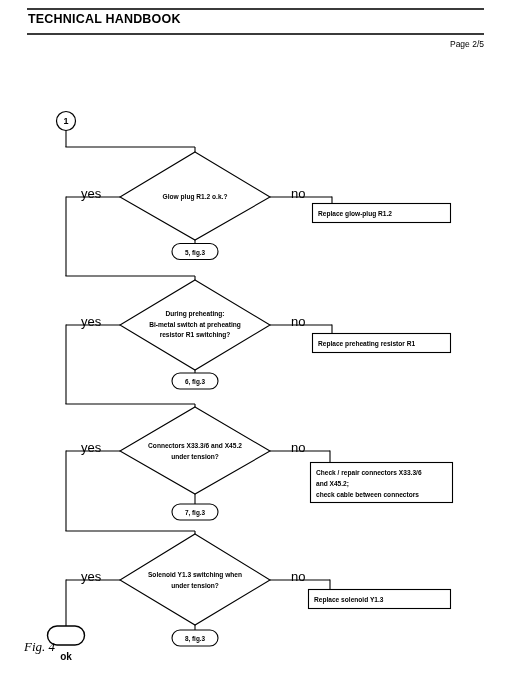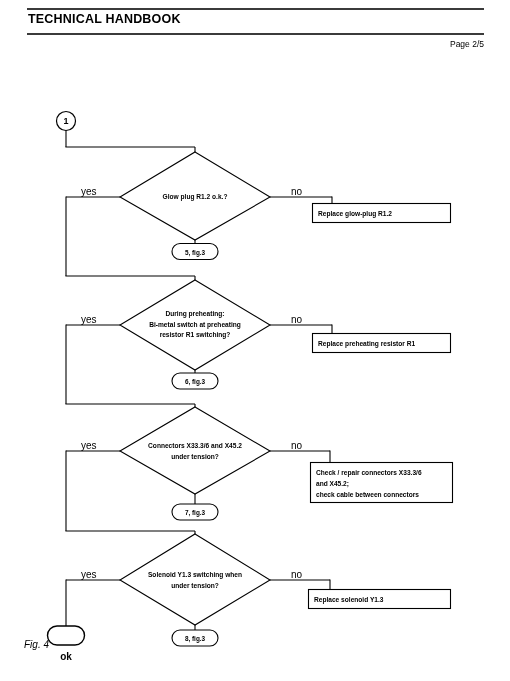--- a/index.html
+++ b/index.html
@@ -44,23 +44,24 @@
     position: absolute;
     right: 26px;
     top: 39px;
     font-size: 8.5px;
     white-space: nowrap;
   }
   #fig-caption {
     position: absolute;
     left: 24px;
     top: 639px;
-    font-size: 10px;
+    font-size: 13px;
     font-style: italic;
     white-space: nowrap;
+    font-family: Liberation Serif, serif;
   }
 
   
   #flow-svg {
     position: absolute;
     left: 0;
     top: 0;
     width: 510px;
     height: 681px;
   }
@@ -69,21 +70,21 @@
     shape-rendering: geometricPrecision;
   }
 
   
   .lbl {
     position: absolute;
     font-size: 7px;
     white-space: nowrap;
     pointer-events: none;
   }
-  .branch-label { font-size: 10px; }
+  .branch-label { font-size: 13px; }
 
   .diamond-text {
     position: absolute;
     text-align: center;
     font-size: 6.6px;
     font-weight: bold;
     line-height: 10.5px;
     transform: translate(-50%, -50%);
   }
   .diamond-text div { white-space: nowrap; }

